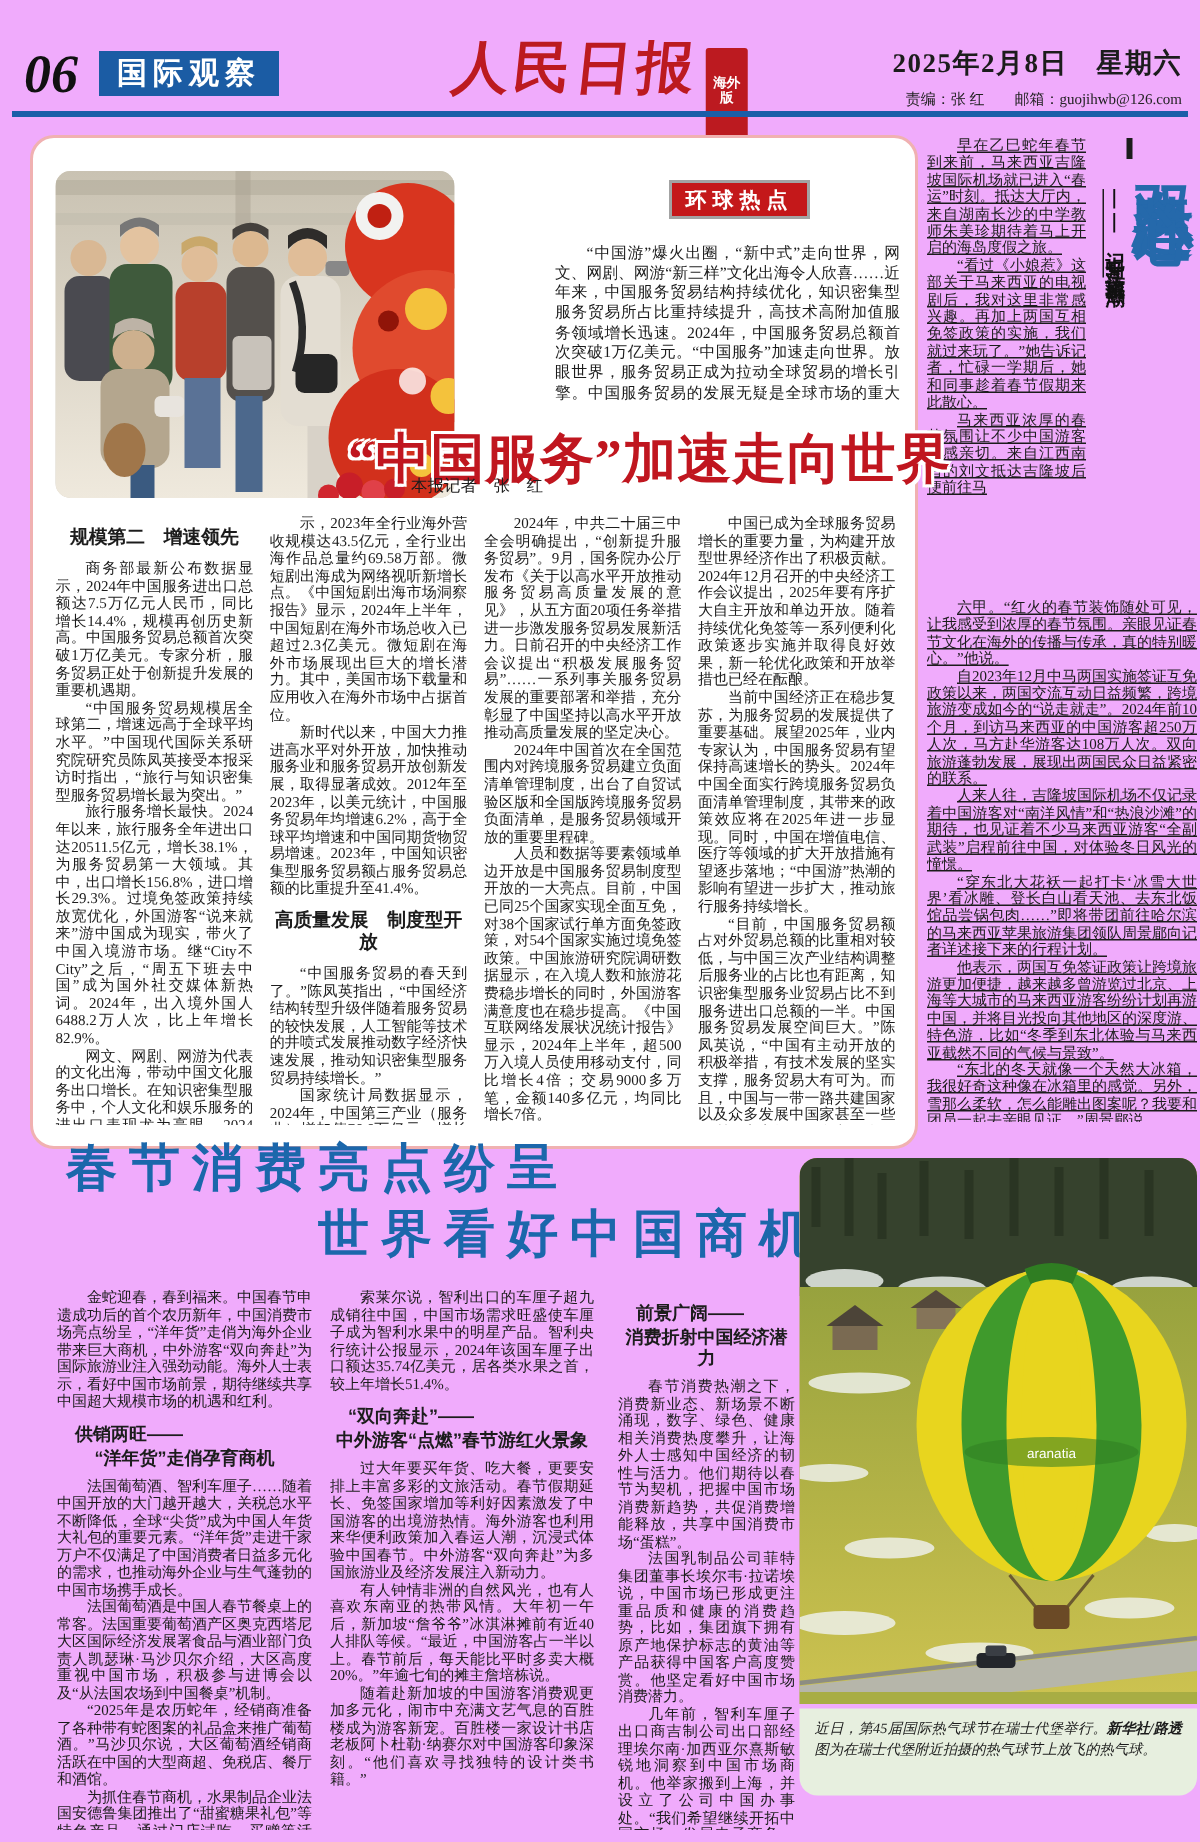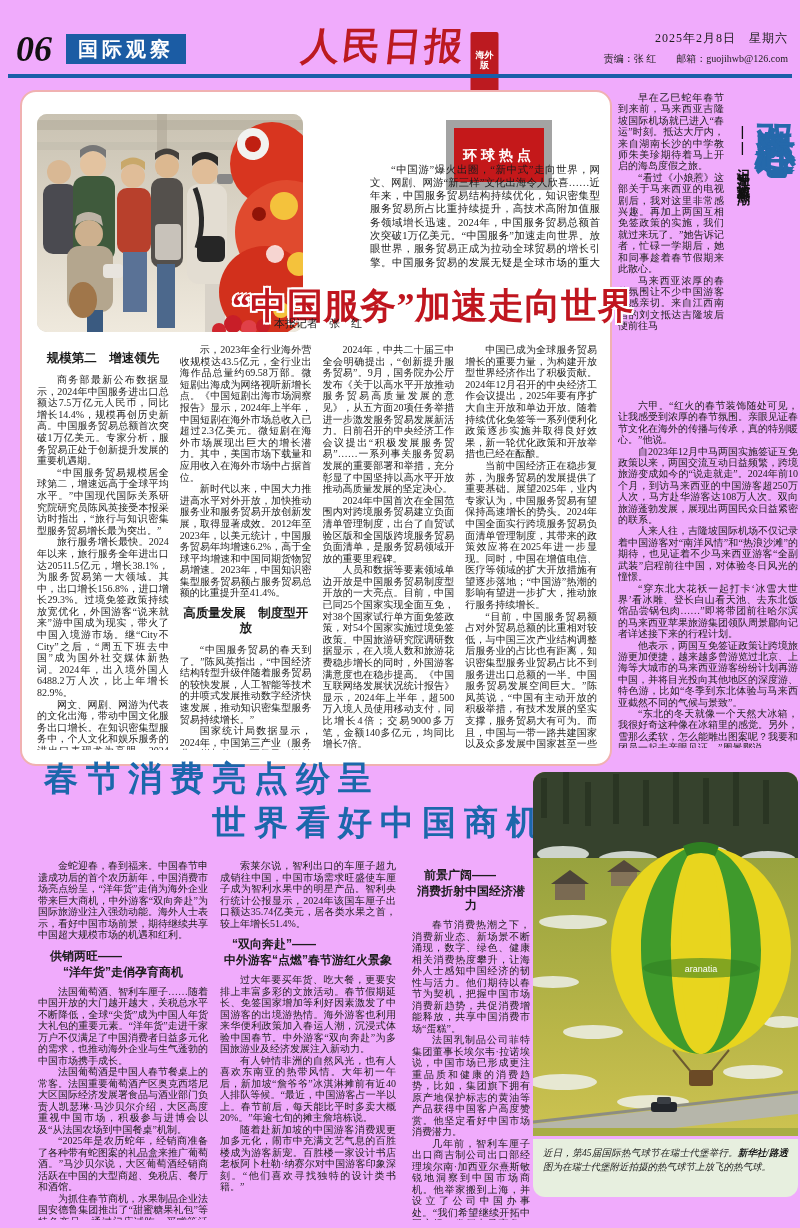--- a/index.html
+++ b/index.html
@@ -9,45 +9,45 @@
   
   .pagenum{position:absolute;left:16px;top:28px;font:italic 700 36px "Liberation Serif",serif;color:#111;}
   .section-box{position:absolute;left:66px;top:34px;background:#1b5ca4;color:#fff;
                font:700 20px/1 "Liberation Sans",sans-serif;padding:5px 12px;letter-spacing:4px;}
   .hdr-center{position:absolute;left:50%;top:26px;transform:translateX(-50%);display:flex;align-items:flex-start;}
   .masthead-text{color:#bc1a20;font-weight:700;font-size:38px;line-height:40px;letter-spacing:3px;
                  transform:skewX(-6deg);font-family:"Liberation Serif",serif;}
   .edition-box{width:22px;height:30px;background:#bc1a20;color:#fff;font:700 9px/10px "Liberation Sans",sans-serif;
                text-align:center;word-break:break-all;padding:18px 3px;margin:6px 0 0 5px;border-radius:2px;}
   .hdr-right{position:absolute;right:12px;top:30px;text-align:right;}
-  .hdr-date{font-size:12px;font-weight:400;letter-spacing:1px;}
+  .hdr-date{font-size:18px;font-weight:700;letter-spacing:1px;}
   .hdr-meta{font-size:10px;margin-top:5px;color:#222;}
   .blue-rule{position:absolute;left:8px;right:8px;top:74px;height:4px;background:#1a5ea8;}
 
   
   .lead-box{position:absolute;left:20px;top:90px;width:588px;height:672px;background:#fff;
             border:2.5px solid #f0b1b1;border-radius:16px;}
   .lion-photo{position:absolute;left:15px;top:22px;width:266px;height:218px;border-radius:10px;
               overflow:hidden;z-index:1;background:#d8d2c6;}
-  .badge{position:absolute;left:424px;top:28px;background:#c4181a;border:8px solid #a3a3a3;color:#fff;
-         font:700 14px/1 "Liberation Sans",sans-serif;padding:20px 9px;letter-spacing:4px;z-index:2;}
+  .badge{position:absolute;left:424px;top:28px;background:#c4181a;border:2px solid #a3a3a3;color:#fff;
+         font:700 14px/1 "Liberation Sans",sans-serif;padding:4px 9px;letter-spacing:4px;z-index:2;}
   .intro{position:absolute;left:348px;top:60px;width:230px;height:106px;overflow:hidden;
          font-size:10.5px;line-height:13.3px;text-align:justify;text-indent:2em;z-index:2;}
   .lead-headline{position:absolute;left:210px;top:166px;width:376px;z-index:3;white-space:nowrap;
                  font-weight:700;font-size:36px;color:#c0161f;letter-spacing:0.5px;
                  text-shadow:-2px -2px 0 #fff,2px -2px 0 #fff,-2px 2px 0 #fff,2px 2px 0 #fff,0 2px 0 #fff;}
   .lead-byline{position:absolute;left:252px;top:224px;width:180px;text-align:left;font-size:11px;z-index:3;}
   .lead-cols{position:absolute;left:15px;top:252px;width:560px;height:406px;display:flex;gap:11px;
              font-size:10px;line-height:11.6px;overflow:hidden;}
   .lead-col{flex:1;overflow:hidden;text-align:justify;}
   .para{margin:0;text-indent:2em;text-align:justify;}
   .subhead{font:700 12.5px/15px "Liberation Sans",sans-serif;text-align:center;margin:7px 0 8px;text-indent:0;}
 
   
-  .sidebar{position:absolute;left:618px;top:92px;width:180px;height:668px;font-size:10px;line-height:11.4px;}
+  .sidebar{position:absolute;left:618px;top:92px;width:180px;height:668px;font-size:10px;line-height:11.4px;text-decoration:underline;}
   .sb-top{display:flex;height:300px;overflow:hidden;}
   .sb-text{width:106px;overflow:hidden;}
   .sb-vsub{writing-mode:vertical-rl;font:700 13px "Liberation Sans",sans-serif;width:28px;
            padding-top:34px;letter-spacing:3px;color:#111;}
   .sb-vtitle{writing-mode:vertical-rl;font-weight:700;font-size:40px;line-height:46px;width:46px;
              color:#2569ab;letter-spacing:2px;font-family:"Liberation Serif",serif;}
   .sb-bottom{height:348px;overflow:hidden;margin-top:8px;}
 
   
   .b-head1{position:absolute;left:44px;top:756px;font-weight:700;font-size:34px;color:#1b67ab;letter-spacing:8px;}

